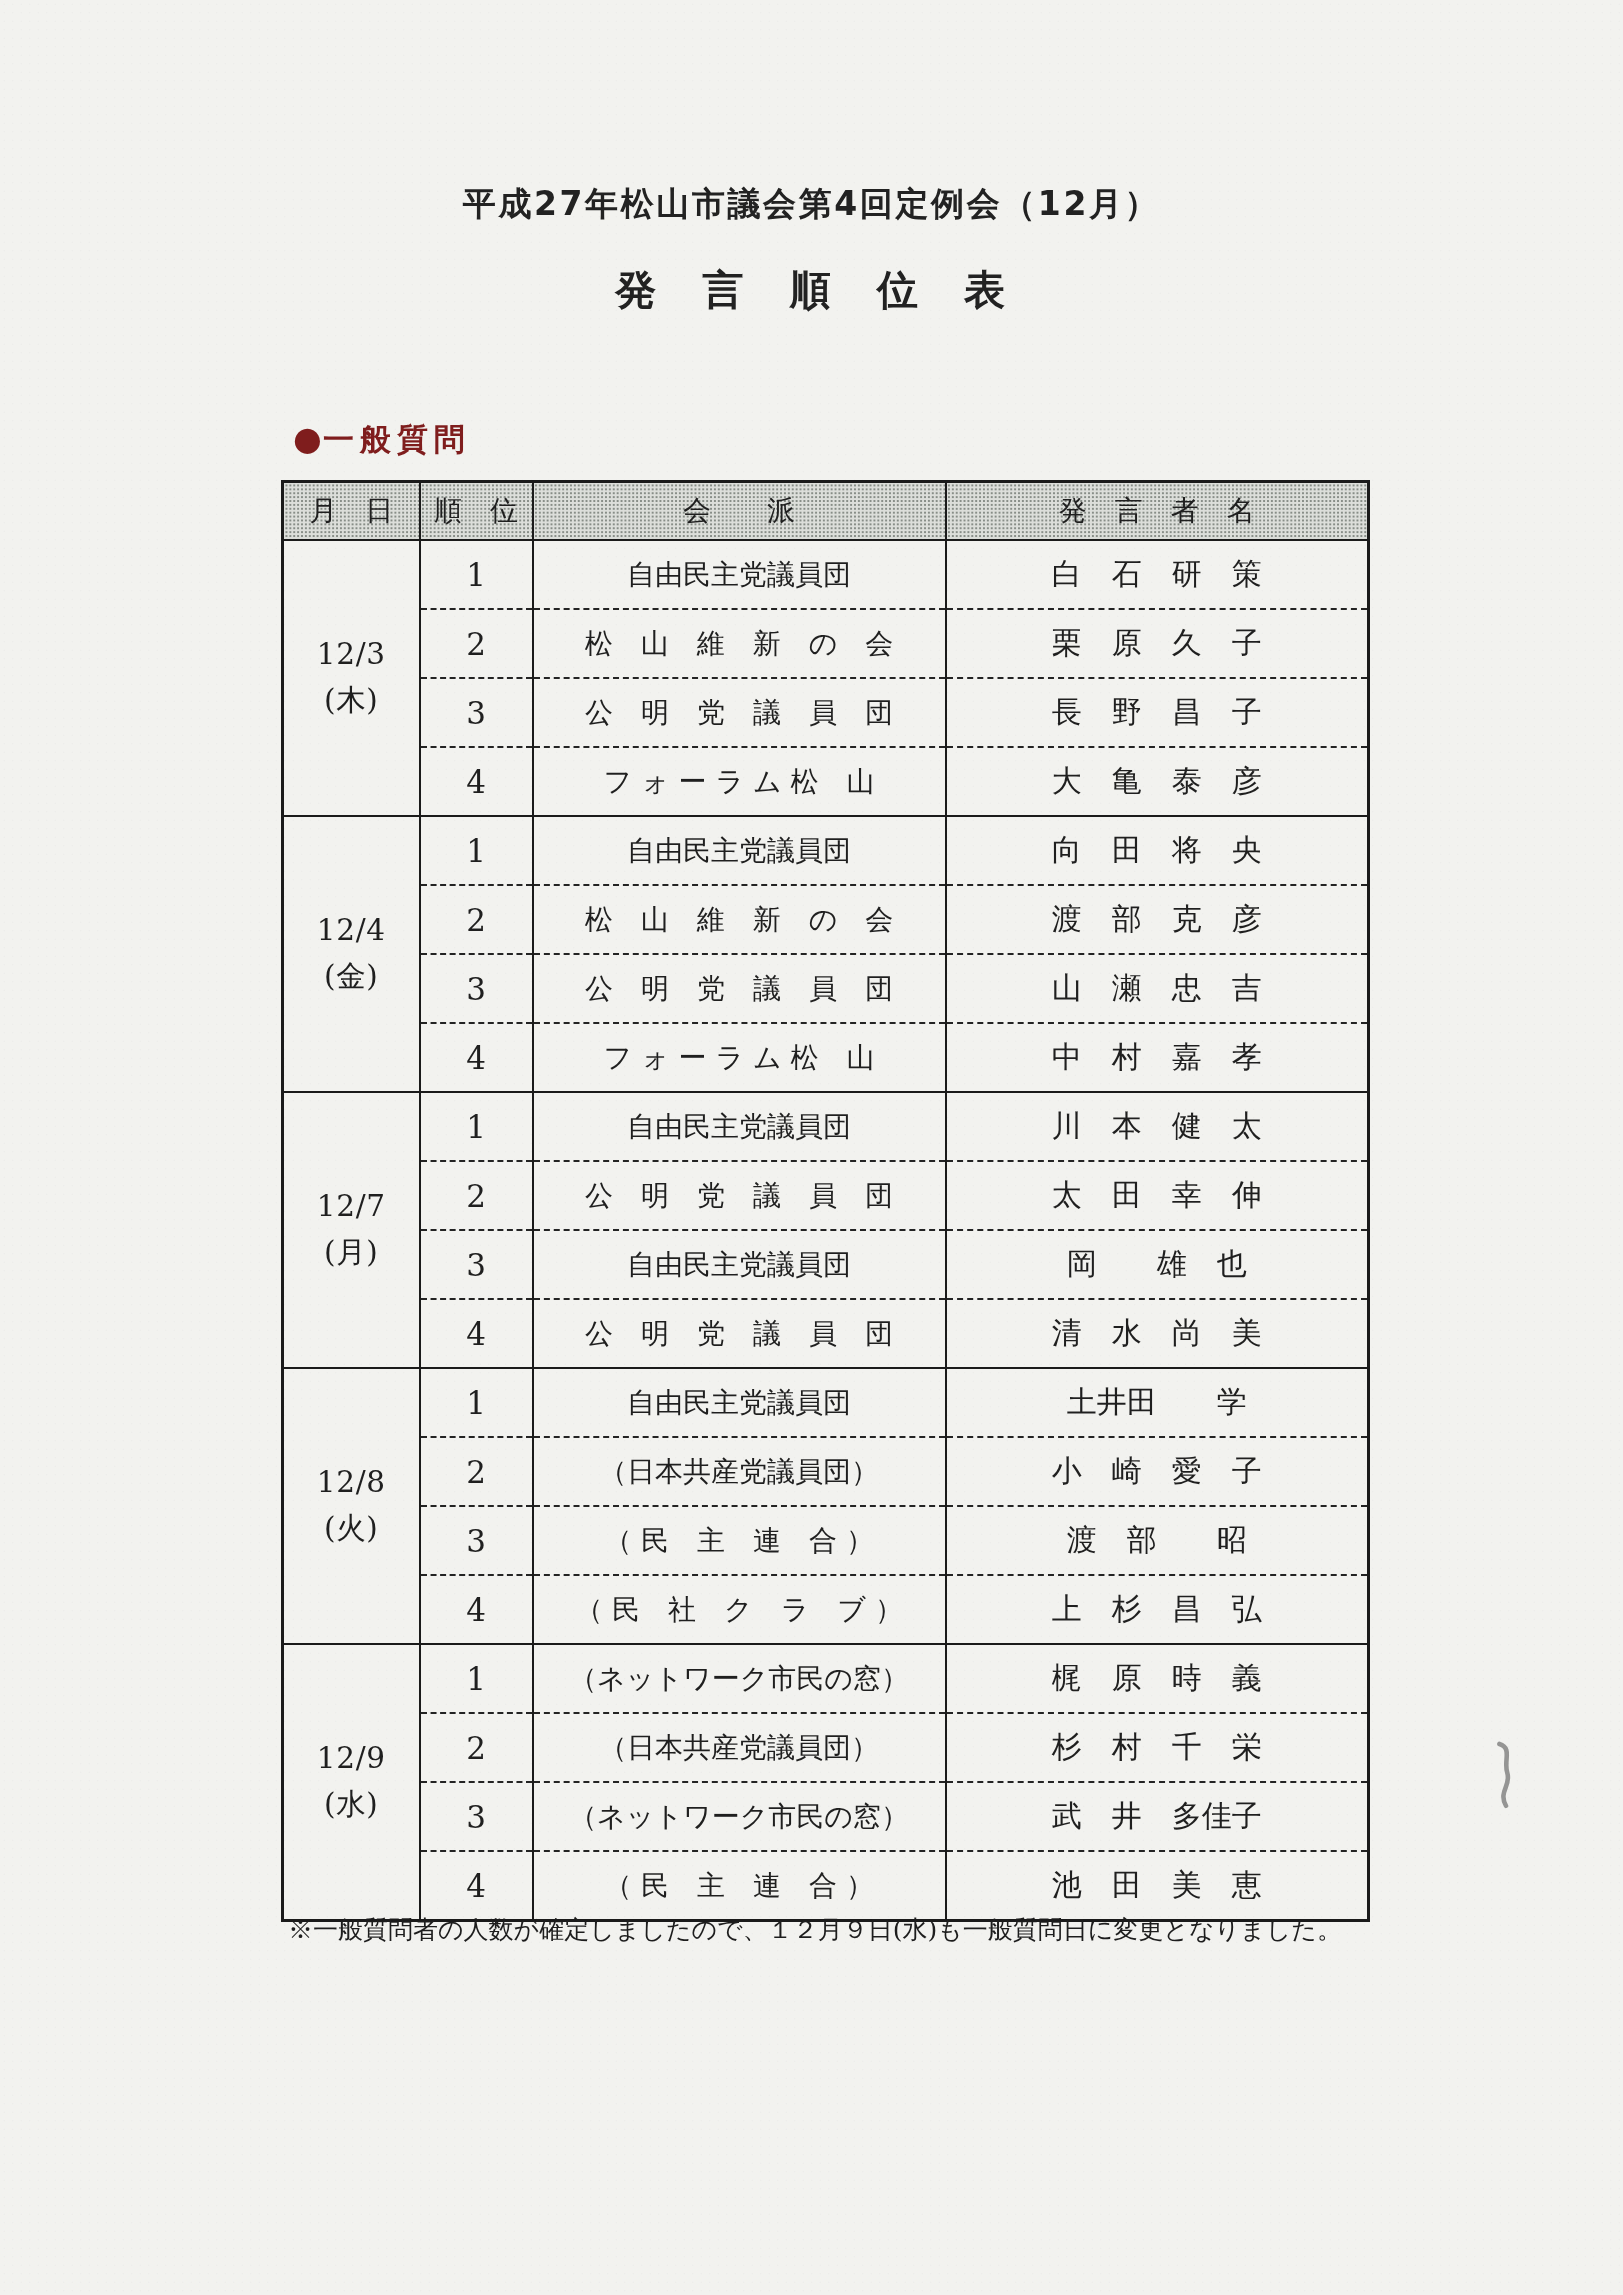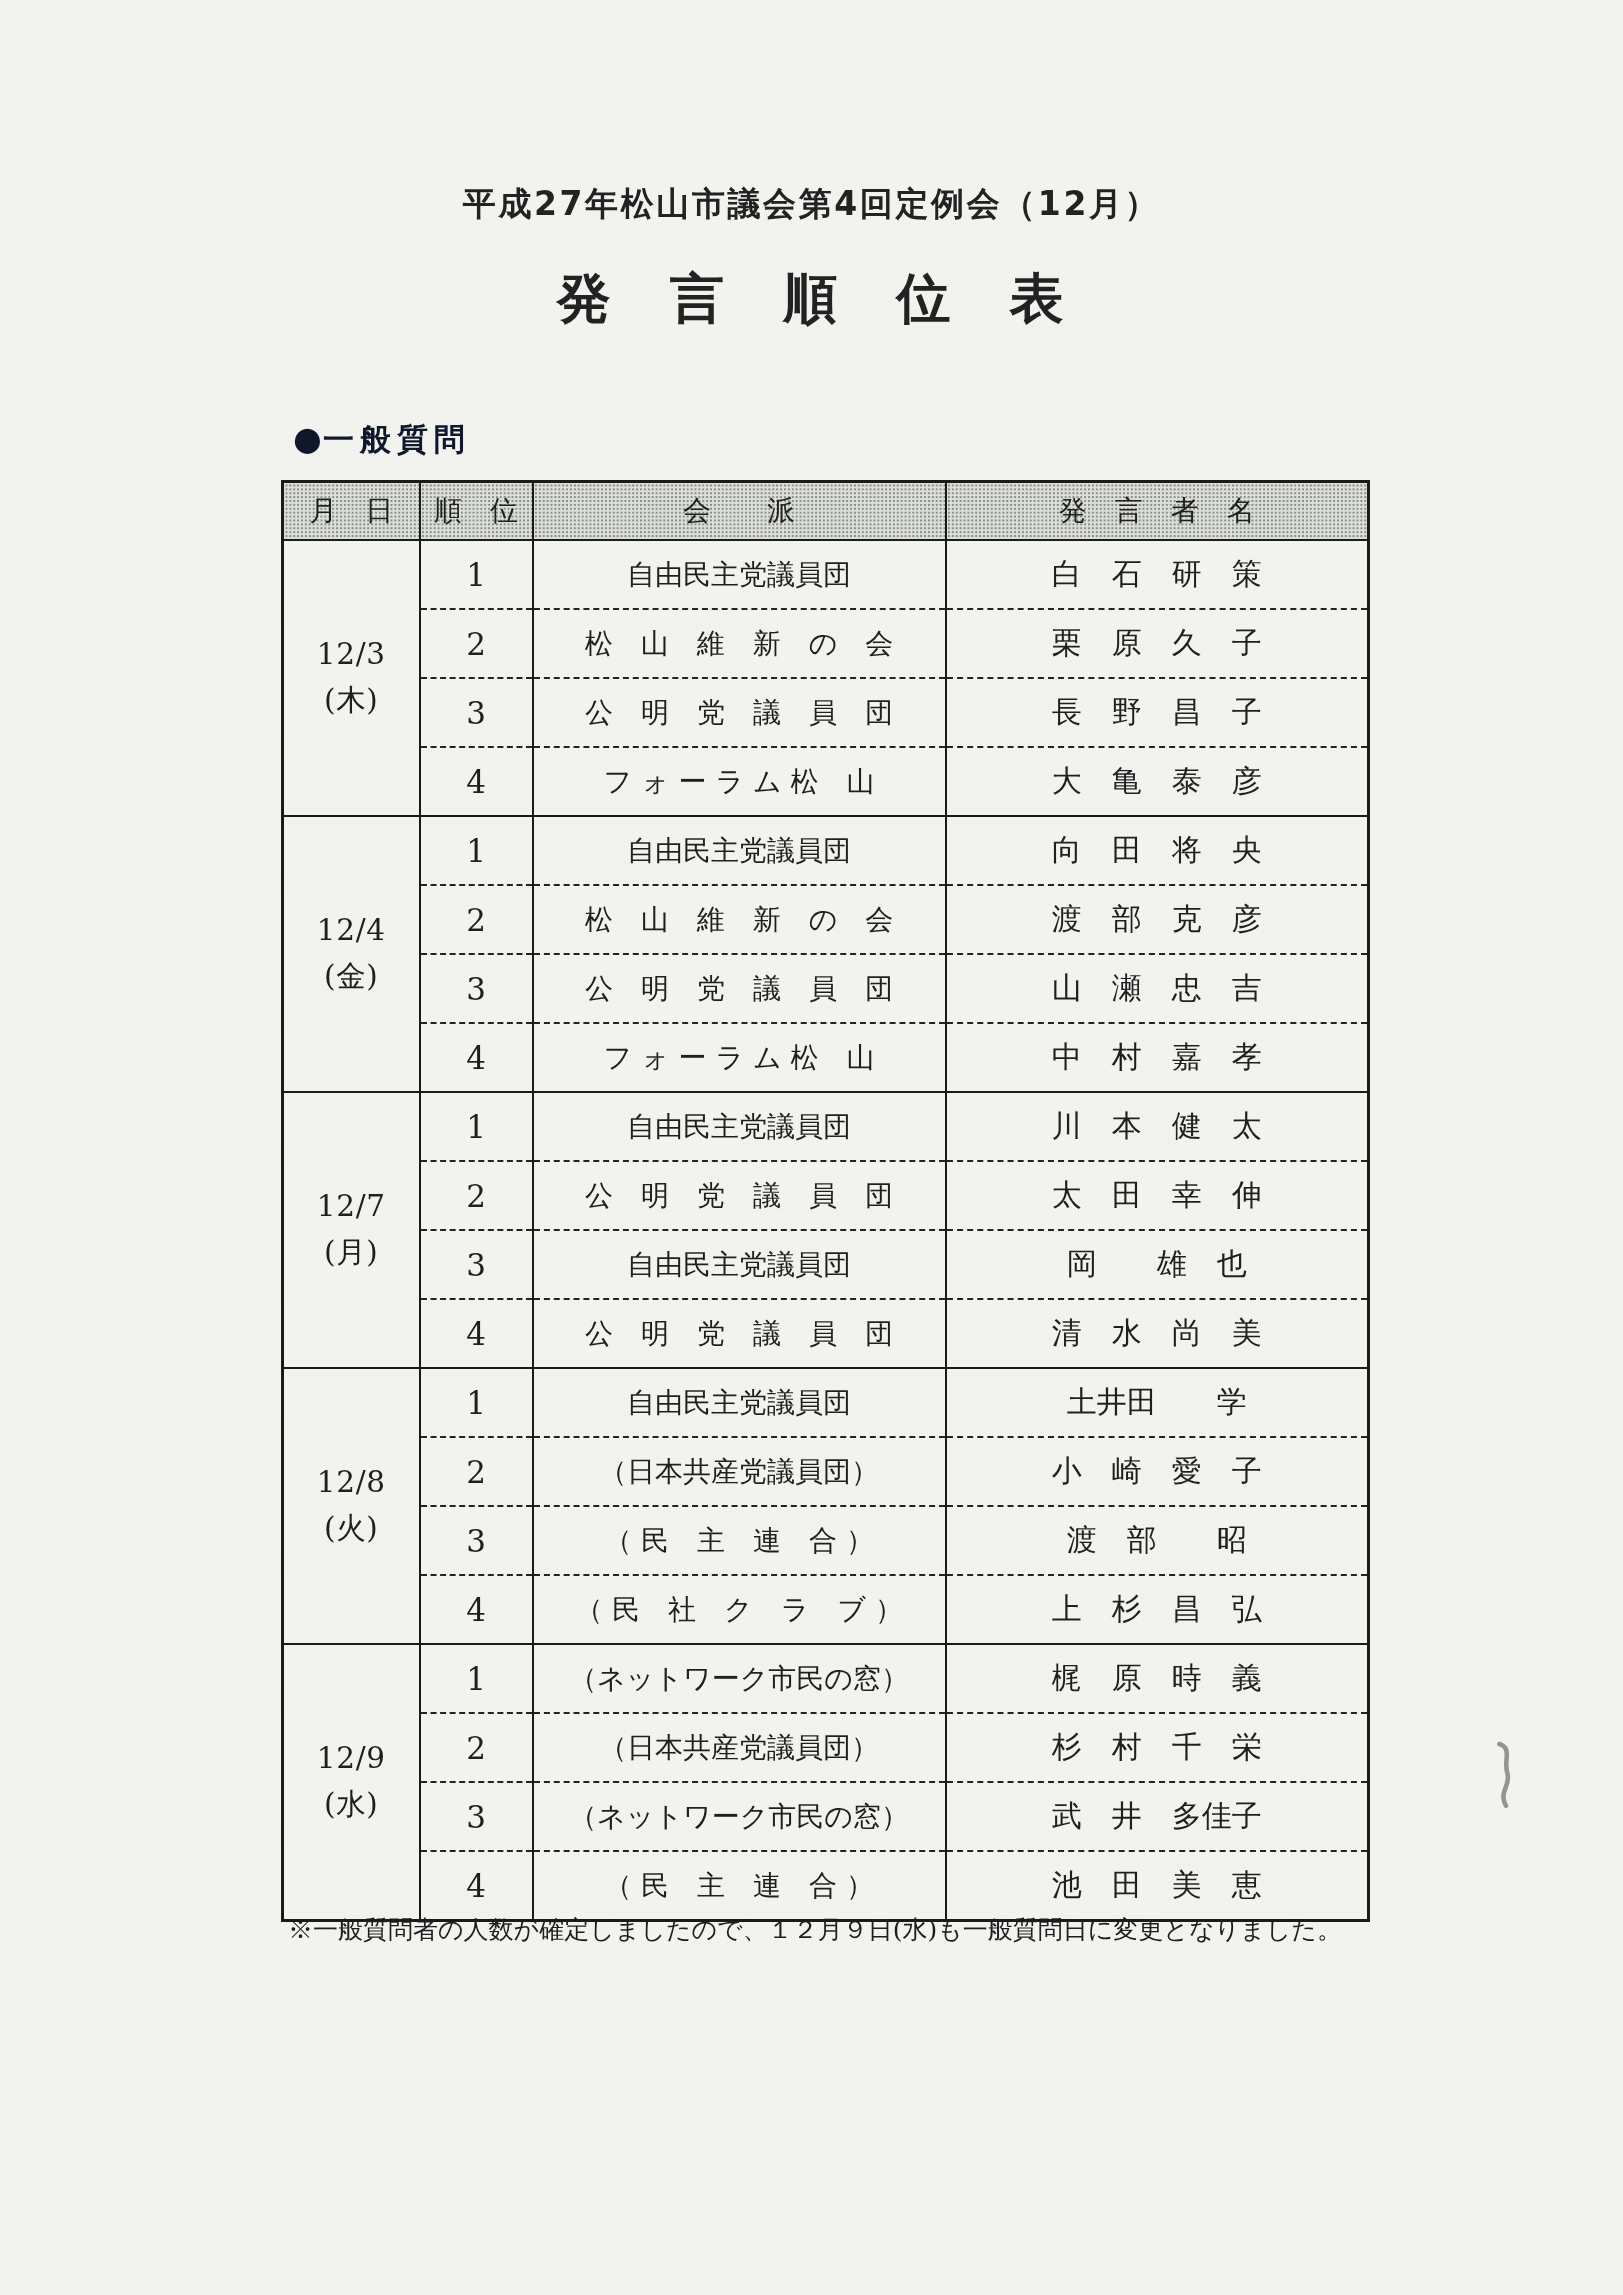--- a/index.html
+++ b/index.html
@@ -31,31 +31,31 @@
     font-size: 33px;
     letter-spacing: 2.6px;
     color: #222;
   }
   .doc-subtitle {
     position: absolute;
     top: 263px;
     left: 0;
     width: 100%;
     text-align: center;
-    font-size: 54px;
+    font-size: 41px;
     letter-spacing: 2.6px;
     color: #222;
   }
   .section-heading {
     position: absolute;
     top: 419px;
     left: 293px;
     font-size: 31px;
     letter-spacing: 5.9px;
-    color: #0f172a;
+    color: #7f1d1d;
     white-space: nowrap;
   }
   .section-heading .bullet {
     font-size: 33px;
     letter-spacing: 1.3px;
   }
   
   table.order-table {
     position: absolute;
     top: 480px;

